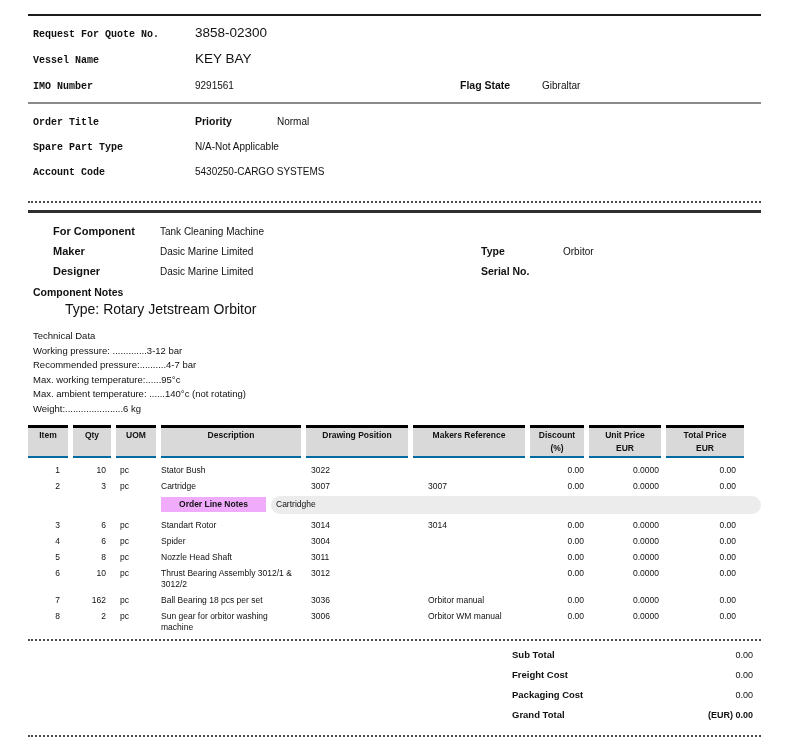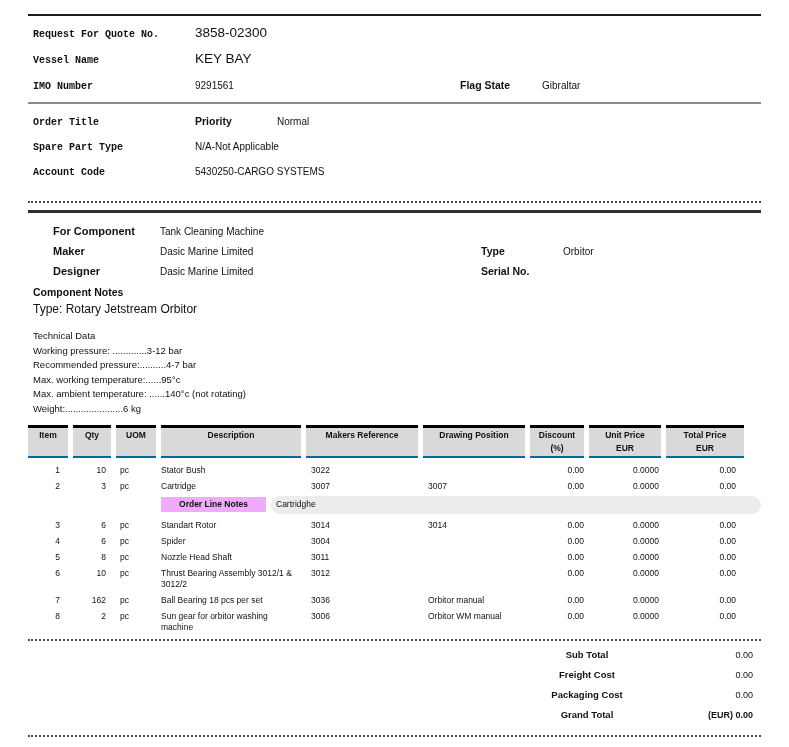--- a/index.html
+++ b/index.html
@@ -28,21 +28,21 @@
   .f-value.big{font-size:13.5px;}
   .f-rlabel{width:82px;font-weight:bold;font-size:10.5px;}
   .f-rvalue{flex:1;font-size:10px;}
 
   
   .component{margin-top:8px;}
   .comp-row{display:flex;align-items:baseline;padding:2.5px 0 2.5px 5px;line-height:15px;}
   .c-label{width:107px;font-weight:bold;font-size:11px;padding-left:20px;}
   .c-value{width:321px;font-size:10px;}
   .notes-heading{font-weight:bold;font-size:10.5px;padding:4px 0 1px 5px;line-height:15px;}
-  .notes-line{font-size:12px;padding:2px 0 0 5px;line-height:13px;}
+  .notes-line{font-size:14px;padding:2px 0 0 5px;line-height:13px;margin-left:32px;}
   .tech{margin-top:13px;padding-left:5px;font-size:9.5px;line-height:14.5px;}
   .tech div{white-space:pre;}
 
   
   .itable{margin-top:9px;}
   .hrow,.trow{display:flex;column-gap:5px;}
   .hcell{
     box-sizing:border-box;background:#d9d9d9;
     border-top:3px solid #000;border-bottom:2px solid #0369a1;
     height:33px;text-align:center;font-weight:bold;font-size:8.5px;line-height:13px;
@@ -69,21 +69,21 @@
   .oln-label{
     width:105px;background:#f0abfc;font-weight:bold;font-size:8.5px;
     text-align:center;line-height:15px;height:15px;margin-top:1px;
   }
   .oln-gap{width:5px;}
   .oln-text{flex:1;background:#ececec;font-size:8.5px;line-height:13px;padding:2px 0 3px 5px;border-radius:12px;}
 
   
   .totals{padding:4px 0 5px;}
   .totals-row{display:flex;align-items:baseline;padding:4px 0;line-height:12px;font-size:9.5px;}
-  .t-label{margin-left:auto;width:150px;text-align:center;font-weight:bold;}
+  .t-label{margin-left:auto;width:150px;font-weight:bold;}
   .t-value{width:91px;text-align:right;padding-right:8px;font-size:9px;}
   .totals-row.bold .t-value{font-weight:bold;}
 </style>
 </head>
 <body>
 
 <div class="page">
 
   <div class="topline"></div>
 
@@ -161,25 +161,25 @@
         </div>
         <div class="hcell col1">
           <div>Qty</div>
         </div>
         <div class="hcell col2">
           <div>UOM</div>
         </div>
         <div class="hcell col3">
           <div>Description</div>
         </div>
+        <div class="hcell col5">
+          <div>Drawing Position</div>
+        </div>
         <div class="hcell col4">
           <div>Makers Reference</div>
-        </div>
-        <div class="hcell col5">
-          <div>Drawing Position</div>
         </div>
         <div class="hcell col6">
           <div>Discount</div>
           <div>(%)</div>
         </div>
         <div class="hcell col7">
           <div>Unit Price</div>
           <div>EUR</div>
         </div>
         <div class="hcell col8">

